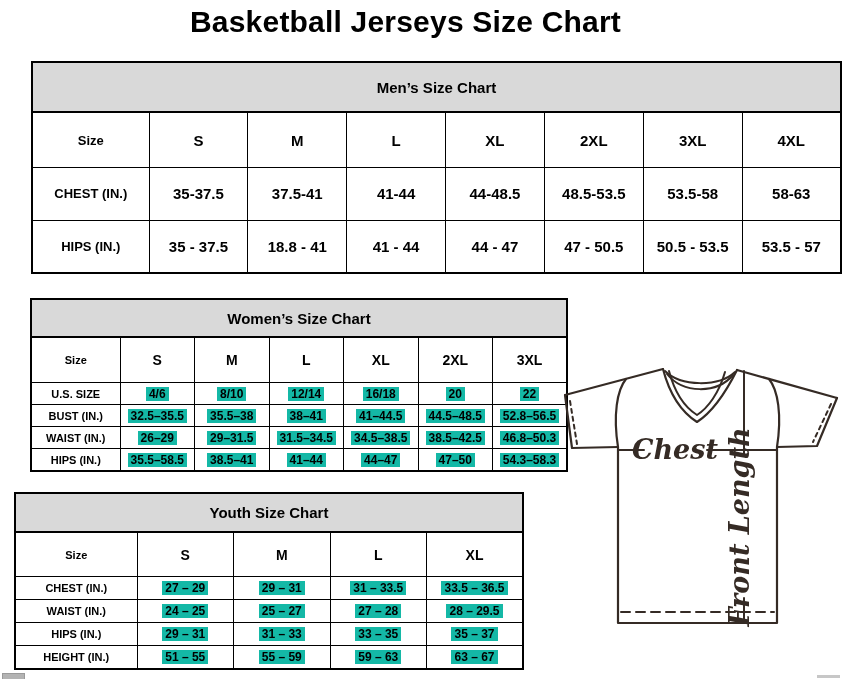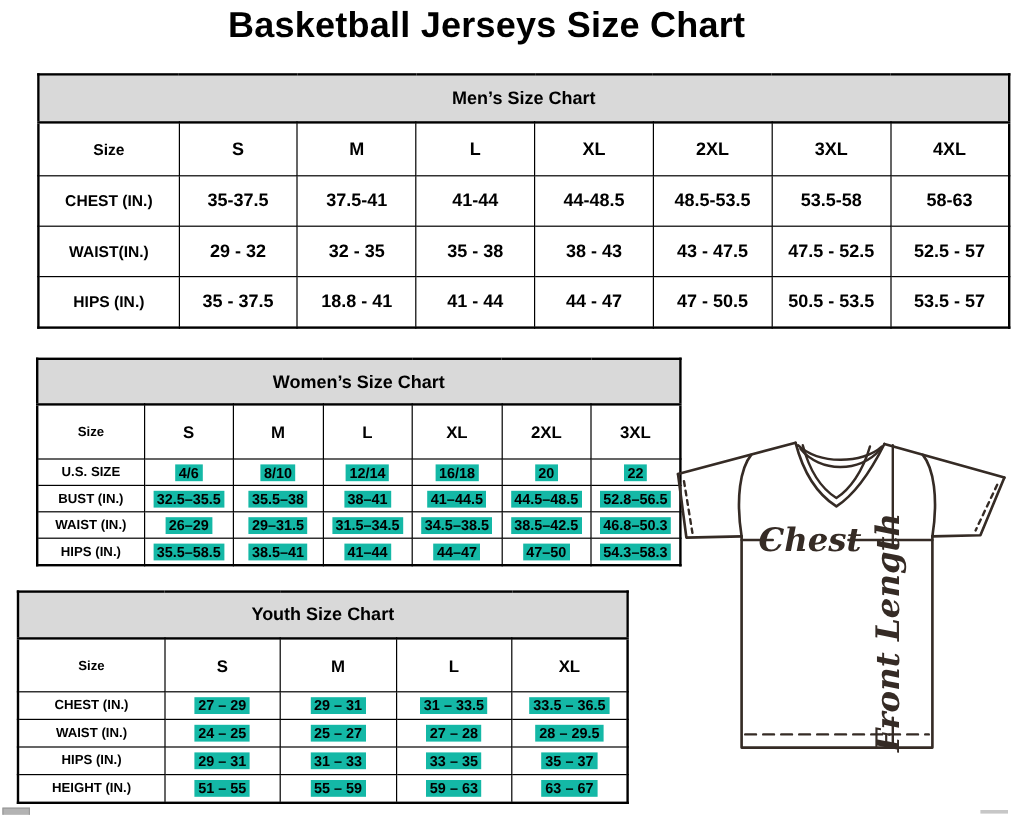--- a/index.html
+++ b/index.html
@@ -85,30 +85,20 @@
           <td class="rowlabel">CHEST (IN.)</td>
           <td><span class="val">35-37.5</span></td>
           <td><span class="val">37.5-41</span></td>
           <td><span class="val">41-44</span></td>
           <td><span class="val">44-48.5</span></td>
           <td><span class="val">48.5-53.5</span></td>
           <td><span class="val">53.5-58</span></td>
           <td><span class="val">58-63</span></td>
         </tr>
         <tr class="data">
-          <td class="rowlabel">WAIST(IN.)</td>
-          <td><span class="val">29 - 32</span></td>
-          <td><span class="val">32 - 35</span></td>
-          <td><span class="val">35 - 38</span></td>
-          <td><span class="val">38 - 43</span></td>
-          <td><span class="val">43 - 47.5</span></td>
-          <td><span class="val">47.5 - 52.5</span></td>
-          <td><span class="val">52.5 - 57</span></td>
-        </tr>
-        <tr class="data">
           <td class="rowlabel">HIPS (IN.)</td>
           <td><span class="val">35 - 37.5</span></td>
           <td><span class="val">18.8 - 41</span></td>
           <td><span class="val">41 - 44</span></td>
           <td><span class="val">44 - 47</span></td>
           <td><span class="val">47 - 50.5</span></td>
           <td><span class="val">50.5 - 53.5</span></td>
           <td><span class="val">53.5 - 57</span></td>
         </tr>
       </tbody>

